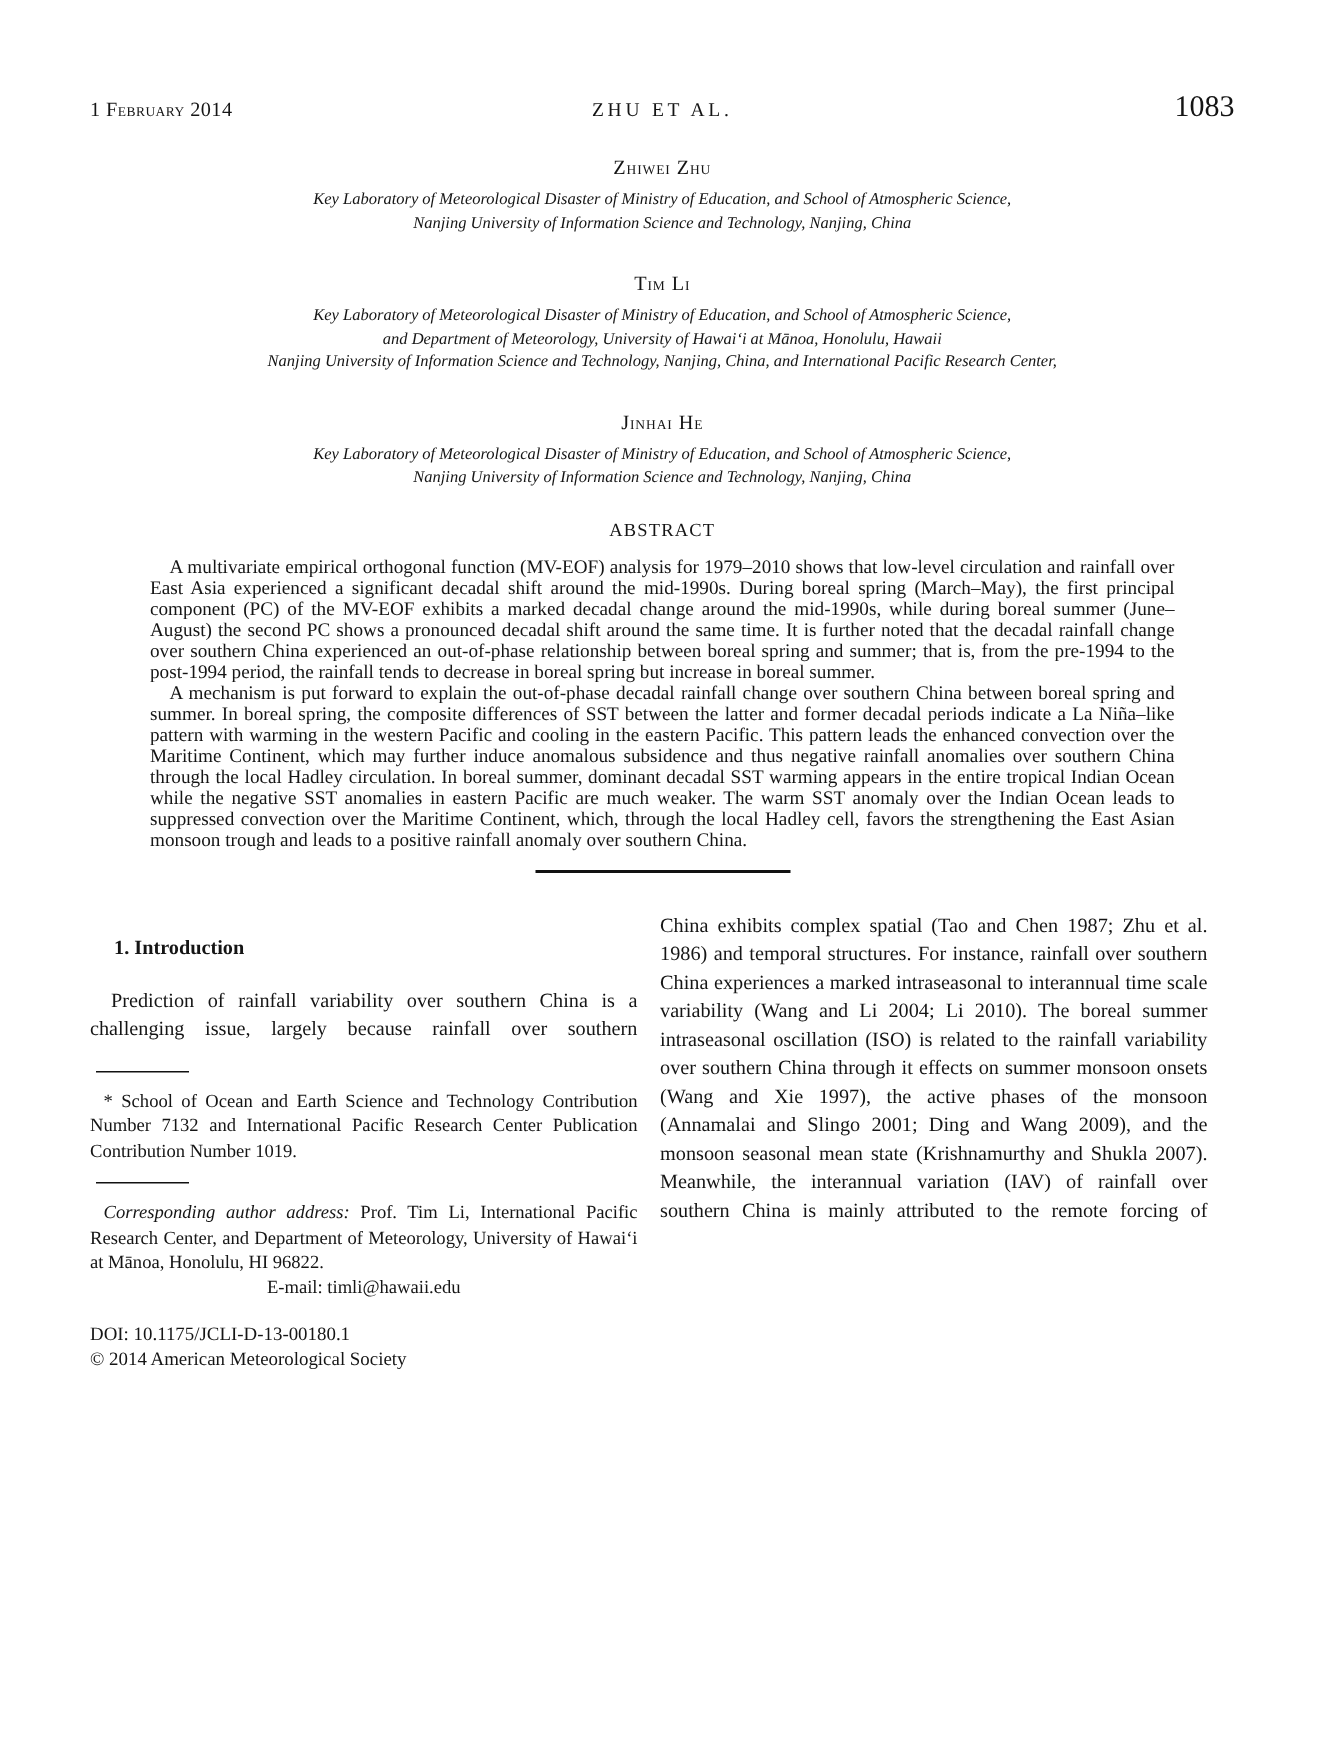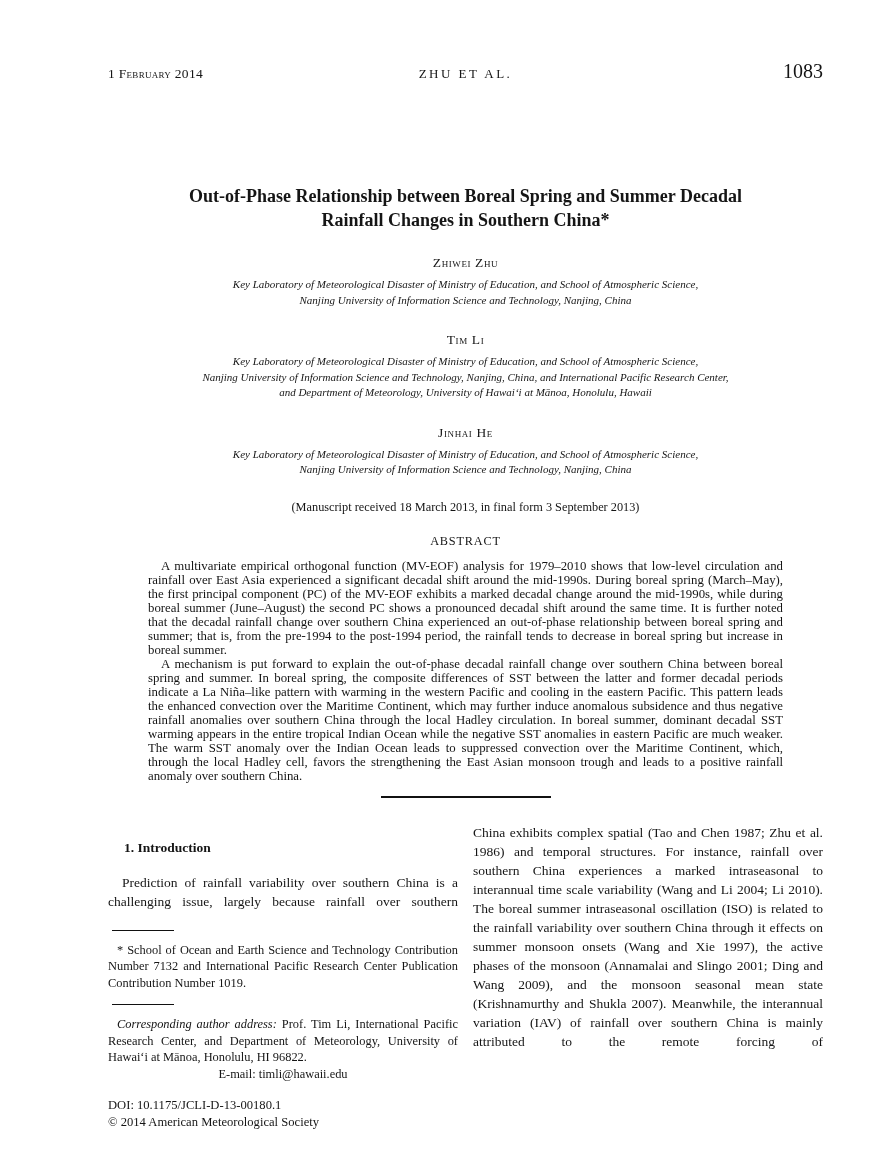--- a/index.html
+++ b/index.html
@@ -3,21 +3,21 @@
 <meta charset="utf-8">
 <style>
   html,body{margin:0;padding:0;background:#e8e8e8;}
   .page{
     position:relative;
     width:881px;height:1176px;
     background:#ffffff;
     color:#151515;
     font-family:"Liberation Serif", serif;
     box-sizing:border-box;
-    padding:63px 58px 0 108px;
+    padding:63px 58px 0 60px;
     overflow:hidden;
   }
   
   .jheader{
     display:flex;align-items:baseline;
     font-size:13.5px;line-height:16px;
   }
   .jheader .hleft{width:220px;font-variant:small-caps;letter-spacing:.3px;}
   .jheader .hcenter{flex:1;text-align:center;letter-spacing:2.5px;font-size:13px;}
   .jheader .hright{width:220px;text-align:right;font-size:20px;}
@@ -103,45 +103,40 @@
 <body>
 
 <div class="page">
 
   <div class="jheader">
     <span class="hleft">1 February 2014</span>
     <span class="hcenter">ZHU ET AL.</span>
     <span class="hright">1083</span>
   </div>
 
-  <div class="title">
-    <div>Out-of-Phase Relationship between Boreal Spring and Summer Decadal</div>
-    <div>Rainfall Changes in Southern China*</div>
-  </div>
 
   <div class="author-name an1">Zhiwei Zhu</div>
   <div class="affil">
     <div>Key Laboratory of Meteorological Disaster of Ministry of Education, and School of Atmospheric Science,</div>
     <div>Nanjing University of Information Science and Technology, Nanjing, China</div>
   </div>
 
   <div class="author-name an2">Tim Li</div>
   <div class="affil">
     <div>Key Laboratory of Meteorological Disaster of Ministry of Education, and School of Atmospheric Science,</div>
+    <div>and Department of Meteorology, University of Hawai‘i at Mānoa, Honolulu, Hawaii</div>
     <div>Nanjing University of Information Science and Technology, Nanjing, China, and International Pacific Research Center,</div>
-    <div>and Department of Meteorology, University of Hawai‘i at Mānoa, Honolulu, Hawaii</div>
   </div>
 
   <div class="author-name an3">Jinhai He</div>
   <div class="affil">
     <div>Key Laboratory of Meteorological Disaster of Ministry of Education, and School of Atmospheric Science,</div>
     <div>Nanjing University of Information Science and Technology, Nanjing, China</div>
   </div>
 
-  <div class="manuscript">(Manuscript received 18 March 2013, in final form 3 September 2013)</div>
 
   <div class="abs-head">ABSTRACT</div>
 
   <div class="abstract">
     <p>A multivariate empirical orthogonal function (MV-EOF) analysis for 1979–2010 shows that low-level circulation and rainfall over East Asia experienced a significant decadal shift around the mid-1990s. During boreal spring (March–May), the first principal component (PC) of the MV-EOF exhibits a marked decadal change around the mid-1990s, while during boreal summer (June–August) the second PC shows a pronounced decadal shift around the same time. It is further noted that the decadal rainfall change over southern China experienced an out-of-phase relationship between boreal spring and summer; that is, from the pre-1994 to the post-1994 period, the rainfall tends to decrease in boreal spring but increase in boreal summer.</p>
     <p>A mechanism is put forward to explain the out-of-phase decadal rainfall change over southern China between boreal spring and summer. In boreal spring, the composite differences of SST between the latter and former decadal periods indicate a La Niña–like pattern with warming in the western Pacific and cooling in the eastern Pacific. This pattern leads the enhanced convection over the Maritime Continent, which may further induce anomalous subsidence and thus negative rainfall anomalies over southern China through the local Hadley circulation. In boreal summer, dominant decadal SST warming appears in the entire tropical Indian Ocean while the negative SST anomalies in eastern Pacific are much weaker. The warm SST anomaly over the Indian Ocean leads to suppressed convection over the Maritime Continent, which, through the local Hadley cell, favors the strengthening the East Asian monsoon trough and leads to a positive rainfall anomaly over southern China.</p>
   </div>
 
   <hr class="divider">
 

